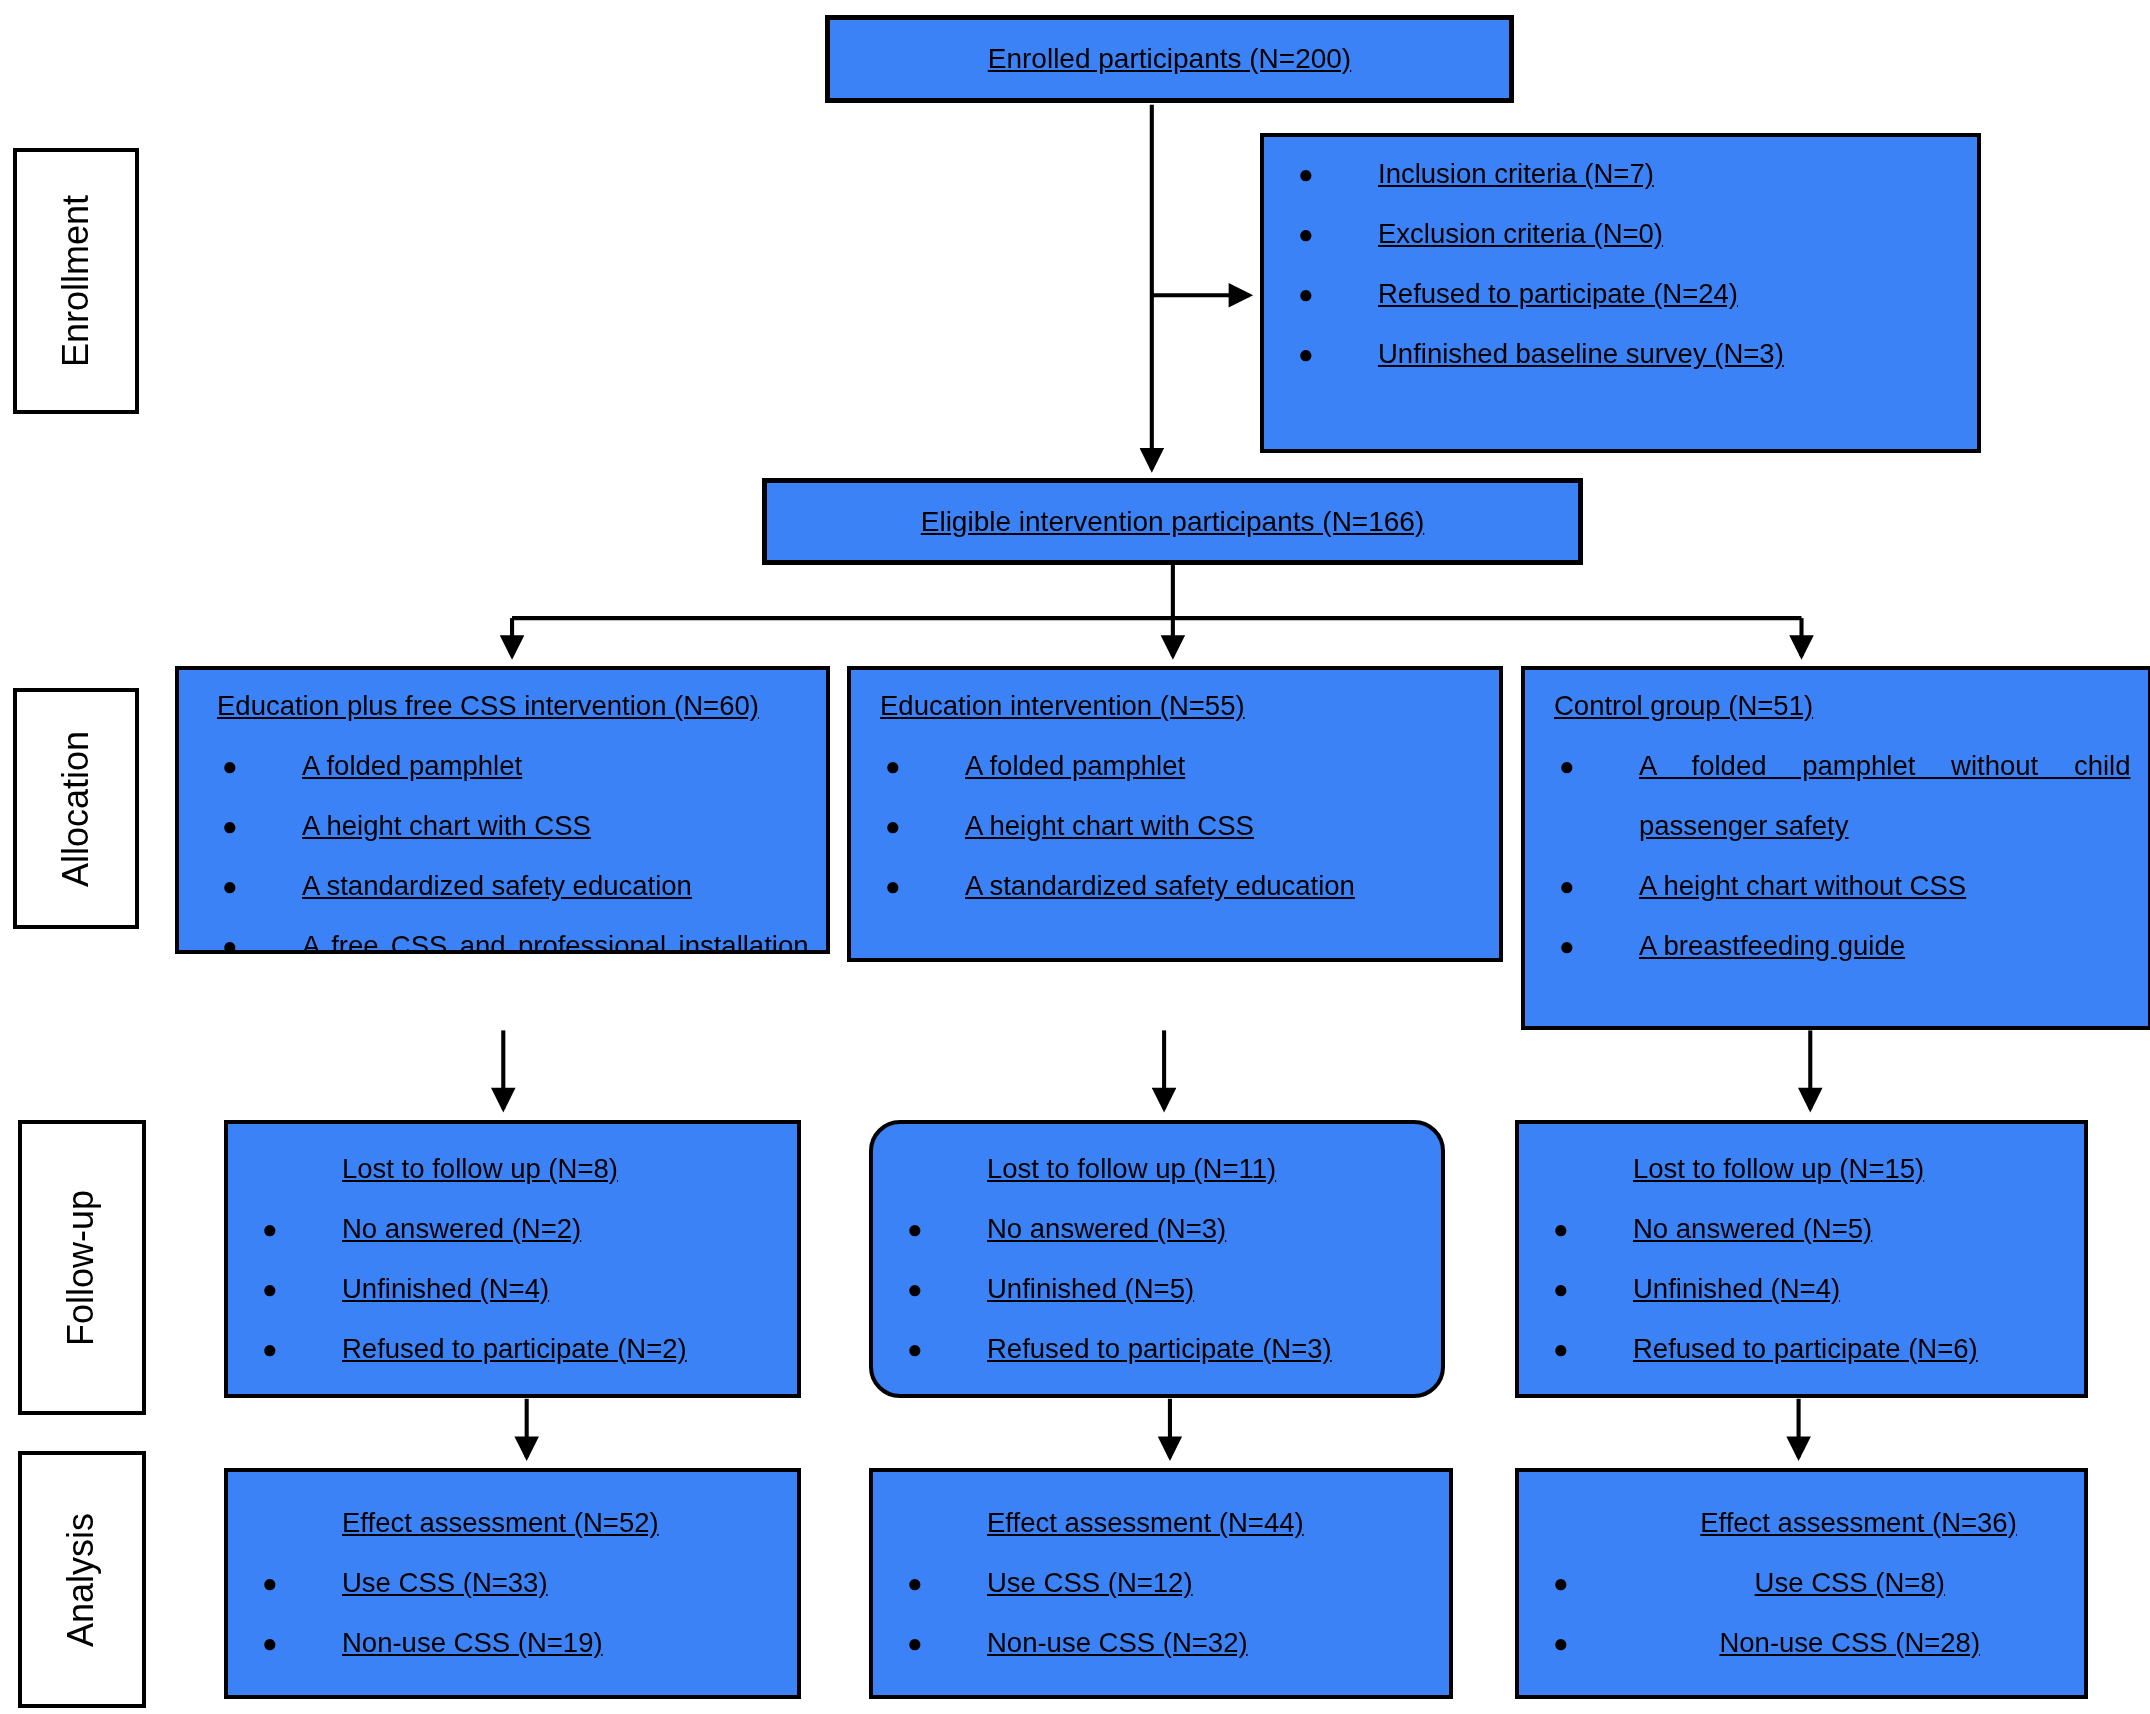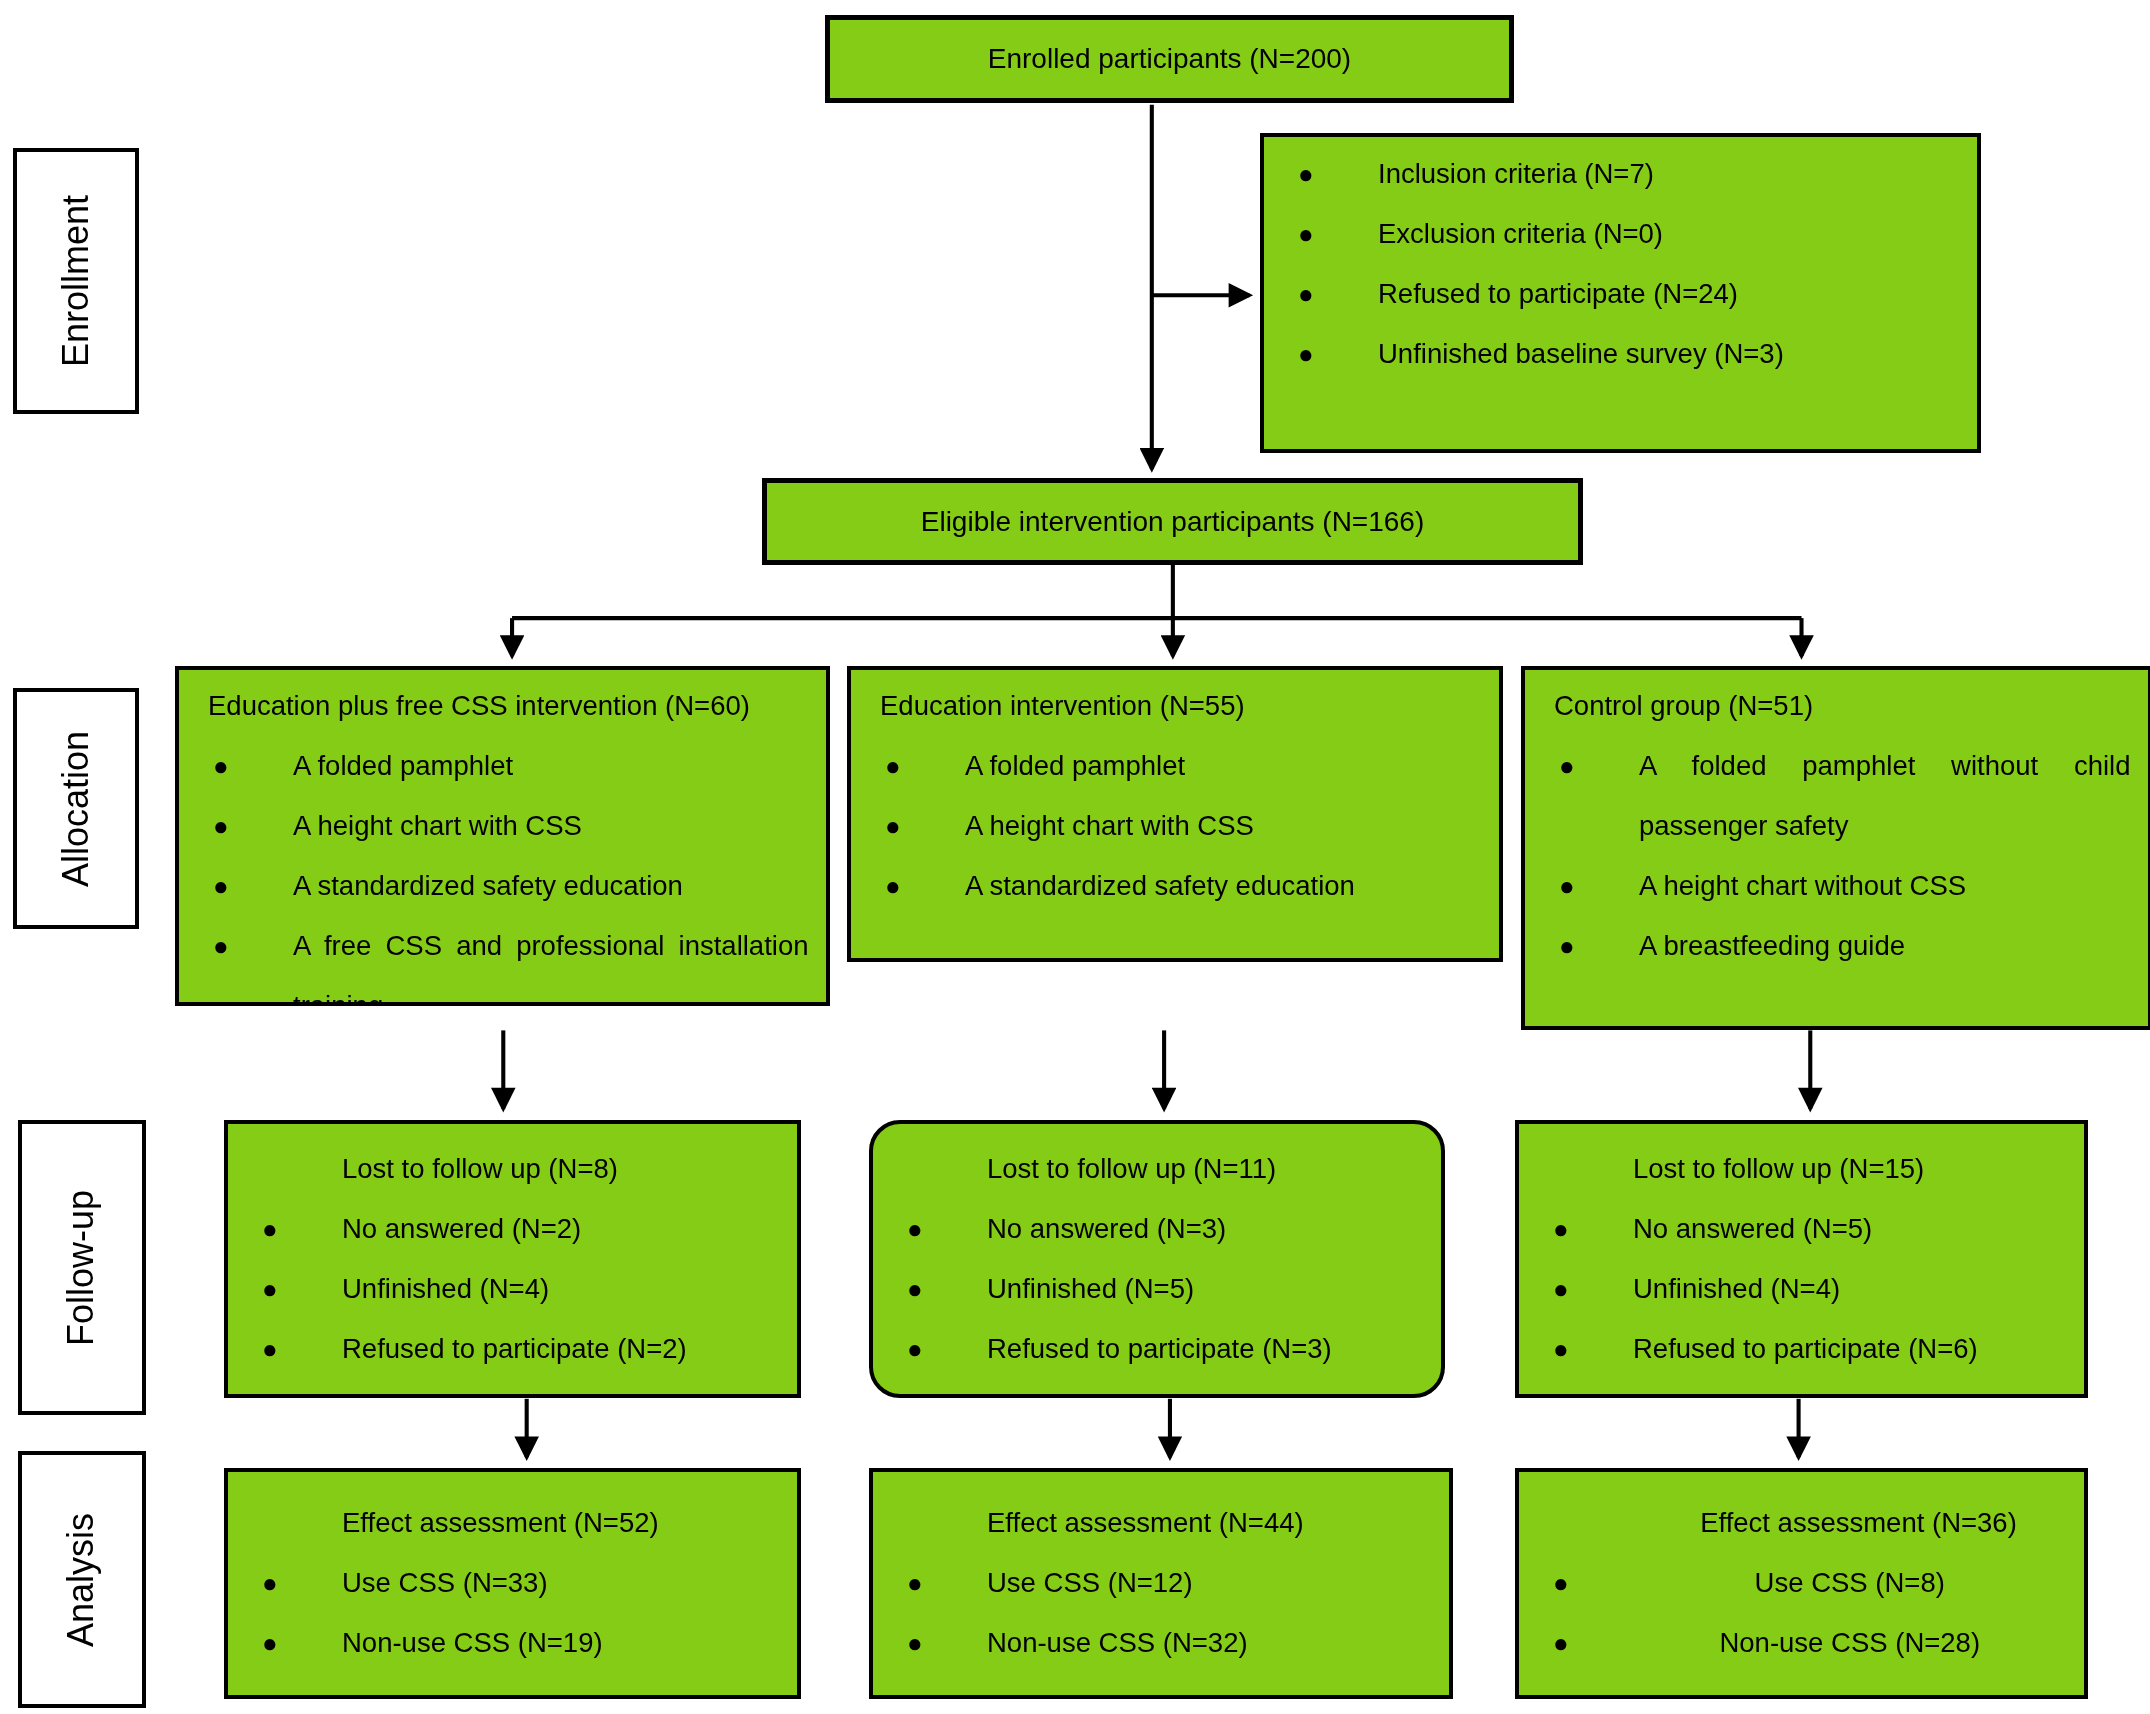--- a/index.html
+++ b/index.html
@@ -7,24 +7,25 @@
     position:relative;
     width:2151px;height:1714px;
     background:#ffffff;
     font-family:"Liberation Sans", sans-serif;
     color:#000000;
   }
   .arrows{position:absolute;left:0;top:0;width:2151px;height:1714px;}
   .node{
     position:absolute;
     border:4.1px solid #000;
-    background:#84cc16;
+    background:#3b82f6;
     box-sizing:border-box;
     overflow:hidden;
     font-size:27.5px;
+    text-decoration:underline;
   }
   .thick{border-width:5.3px;}
   .center-node{
     display:flex;align-items:center;justify-content:center;
     font-size:28px;text-align:center;
   }
   .row{line-height:60px;white-space:nowrap;}
   .title{padding-left:29px;}
   .title.indent{padding-left:114px;}
   .li{
@@ -101,21 +102,21 @@
     <div class="row li">Inclusion criteria (N=7)</div>
     <div class="row li">Exclusion criteria (N=0)</div>
     <div class="row li">Refused to participate (N=24)</div>
     <div class="row li">Unfinished baseline survey (N=3)</div>
   </div>
 
   <div class="node thick center-node" style="left:762px;top:478px;width:821px;height:87px;">
     <span>Eligible intervention participants (N=166)</span>
   </div>
 
-  <div class="node pad10" style="left:175px;top:666px;width:655px;height:340px;">
+  <div class="node pad10" style="left:175px;top:666px;width:655px;height:288px;padding-left:9px;">
     <div class="row title">Education plus free CSS intervention (N=60)</div>
     <div class="row li">A folded pamphlet</div>
     <div class="row li">A height chart with CSS</div>
     <div class="row li">A standardized safety education</div>
     <div class="row li justify">A free CSS and professional installation training</div>
   </div>
 
   <div class="node pad10" style="left:847px;top:666px;width:656px;height:296px;">
     <div class="row title">Education intervention (N=55)</div>
     <div class="row li">A folded pamphlet</div>

